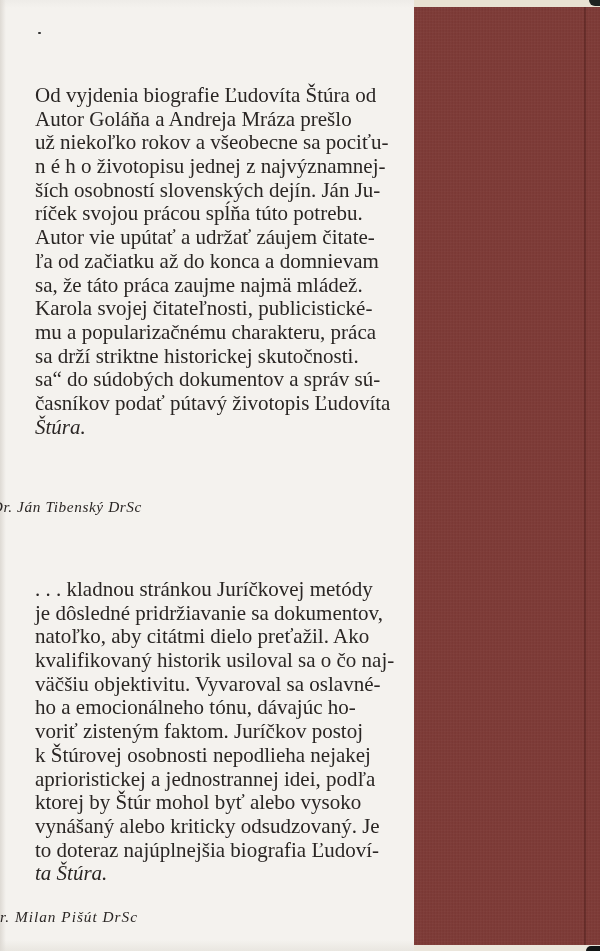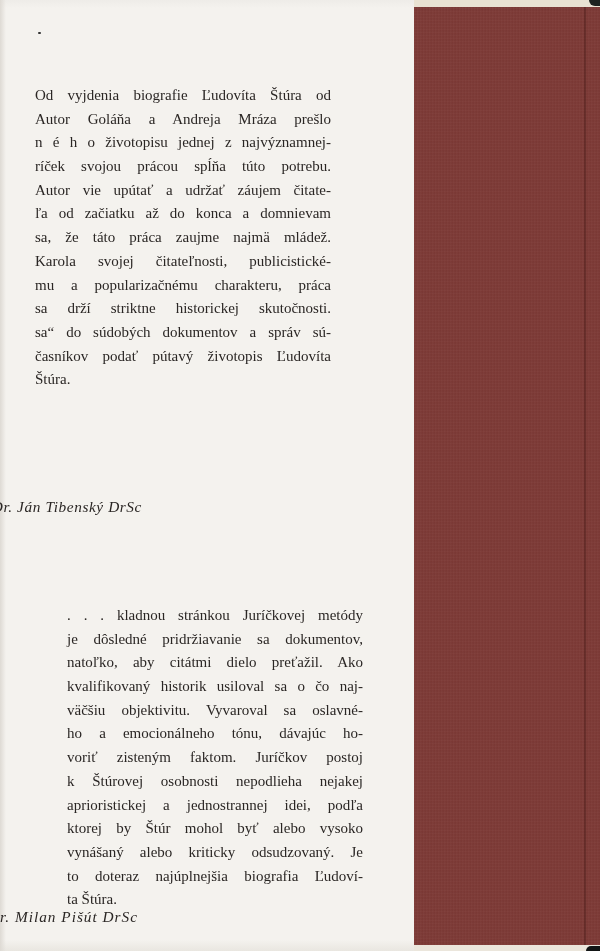--- a/index.html
+++ b/index.html
@@ -43,47 +43,49 @@
   .corner-dark-bottom {
     position: absolute; left: 586px; top: 946px; width: 14px; height: 5px;
     background: #121515; border-top-left-radius: 5px;
   }
   .speck {
     position: absolute; left: 38px; top: 32px; width: 3px; height: 2px;
     background: #333; border-radius: 1px;
   }
   .text-block {
     position: absolute; left: 35px; width: 296px;
-    font-size: 15px; line-height: 23.7px;
+    font-size: 21px; line-height: 23.7px;
   }
   .text-block .line {
     display: block; text-align: justify; text-align-last: justify;
     white-space: nowrap; height: 23.7px;
   }
-  .text-block .line.last { text-align-last: left; }
+  .text-block .line.last { text-align-last: left; font-style: italic; }
   .block-1 { top: 84px; }
-  .block-2 { top: 604px; margin-left: 32px; }
+  .block-2 { top: 578px; }
   .sig {
     position: absolute; font-style: italic; font-size: 15.3px;
     letter-spacing: 0.6px; white-space: nowrap;
   }
   .sig-1 { top: 498px; right: 272px; }
   .sig-2 { top: 908px; right: 276px; letter-spacing: 1px; }
 </style>
 </head>
 <body>
 
 <div class="page">
   <div class="page-shadow-left"></div>
   <div class="speck"></div>
 
   <div class="text-block block-1">
     <span class="line">Od vyjdenia biografie Ľudovíta Štúra od</span>
     <span class="line">Autor Goláňa a Andreja Mráza prešlo</span>
+    <span class="line">už niekoľko rokov a všeobecne sa pociťu-</span>
     <span class="line">n é h o  životopisu jednej z najvýznamnej-</span>
+    <span class="line">ších osobností slovenských dejín. Ján Ju-</span>
     <span class="line">ríček svojou prácou spĺňa túto potrebu.</span>
     <span class="line">Autor vie upútať a udržať záujem čitate-</span>
     <span class="line">ľa od začiatku až do konca a domnievam</span>
     <span class="line">sa, že táto práca zaujme najmä mládež.</span>
     <span class="line">Karola svojej čitateľnosti, publicistické-</span>
     <span class="line">mu a popularizačnému charakteru, práca</span>
     <span class="line">sa drží striktne historickej skutočnosti.</span>
     <span class="line">sa“ do súdobých dokumentov a správ sú-</span>
     <span class="line">časníkov podať pútavý životopis Ľudovíta</span>
     <span class="line last">Štúra.</span>

